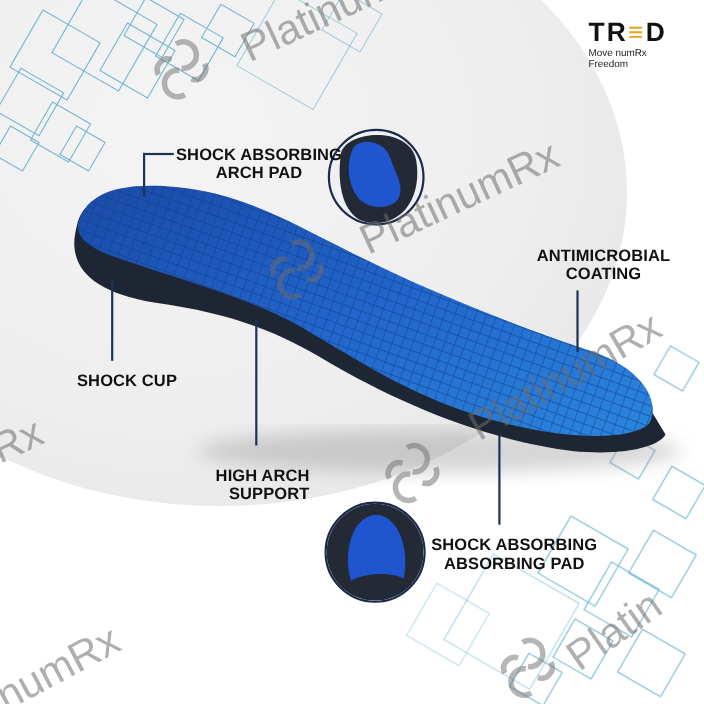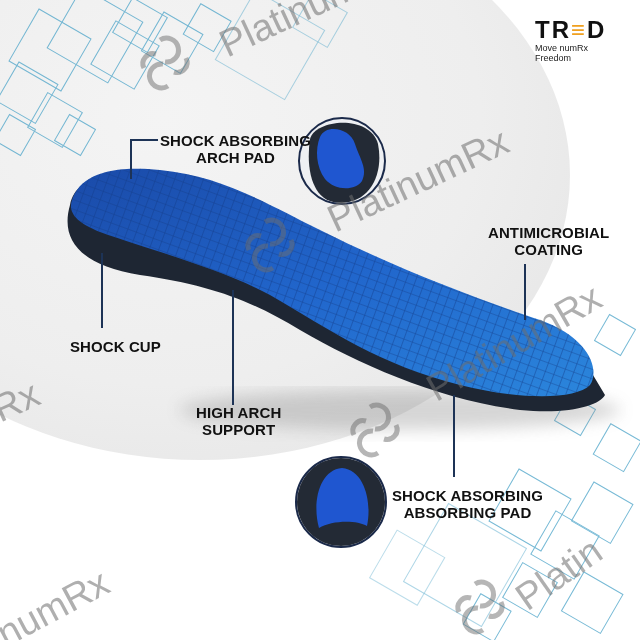--- a/index.html
+++ b/index.html
@@ -104,21 +104,21 @@
     <span class="line">SHOCK ABSORBING</span>
     <span class="line">ARCH PAD</span>
   </div>
   <div class="label" style="left:488px;top:224px;">
     <span class="line">ANTIMICROBIAL</span>
     <span class="line">COATING</span>
   </div>
   <div class="label" style="left:70px;top:338px;">
     <span class="line">SHOCK CUP</span>
   </div>
-  <div class="label" style="left:196px;top:404px;">
+  <div class="label" style="left:196px;top:424px;text-align:right;">
     <span class="line">HIGH ARCH</span>
     <span class="line">SUPPORT</span>
   </div>
   <div class="label" style="left:392px;top:487px;">
     <span class="line">SHOCK ABSORBING</span>
     <span class="line">ABSORBING PAD</span>
   </div>
 
   <div class="logo">
     <div class="logo-word"><span>TR</span><span class="accent">≡</span><span>D</span></div>

